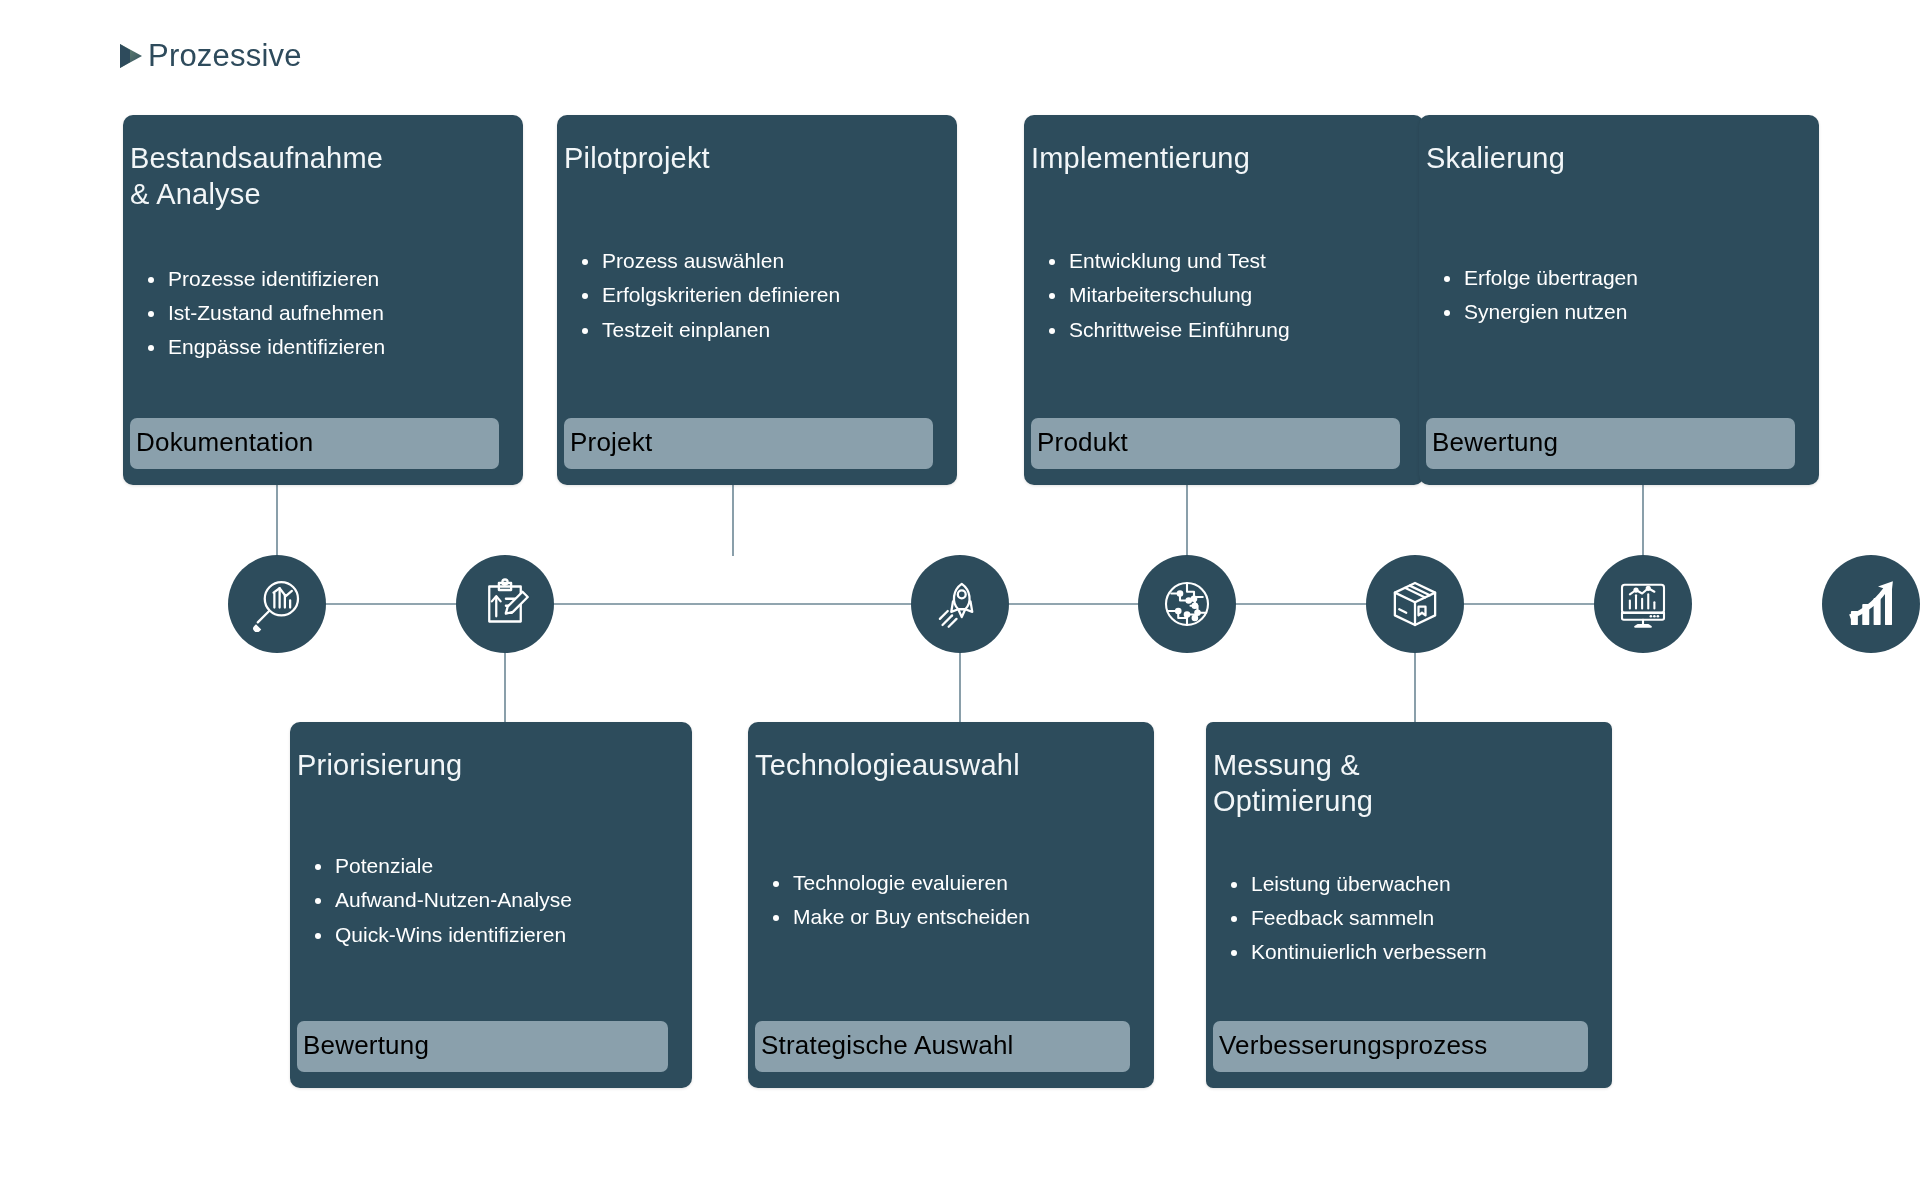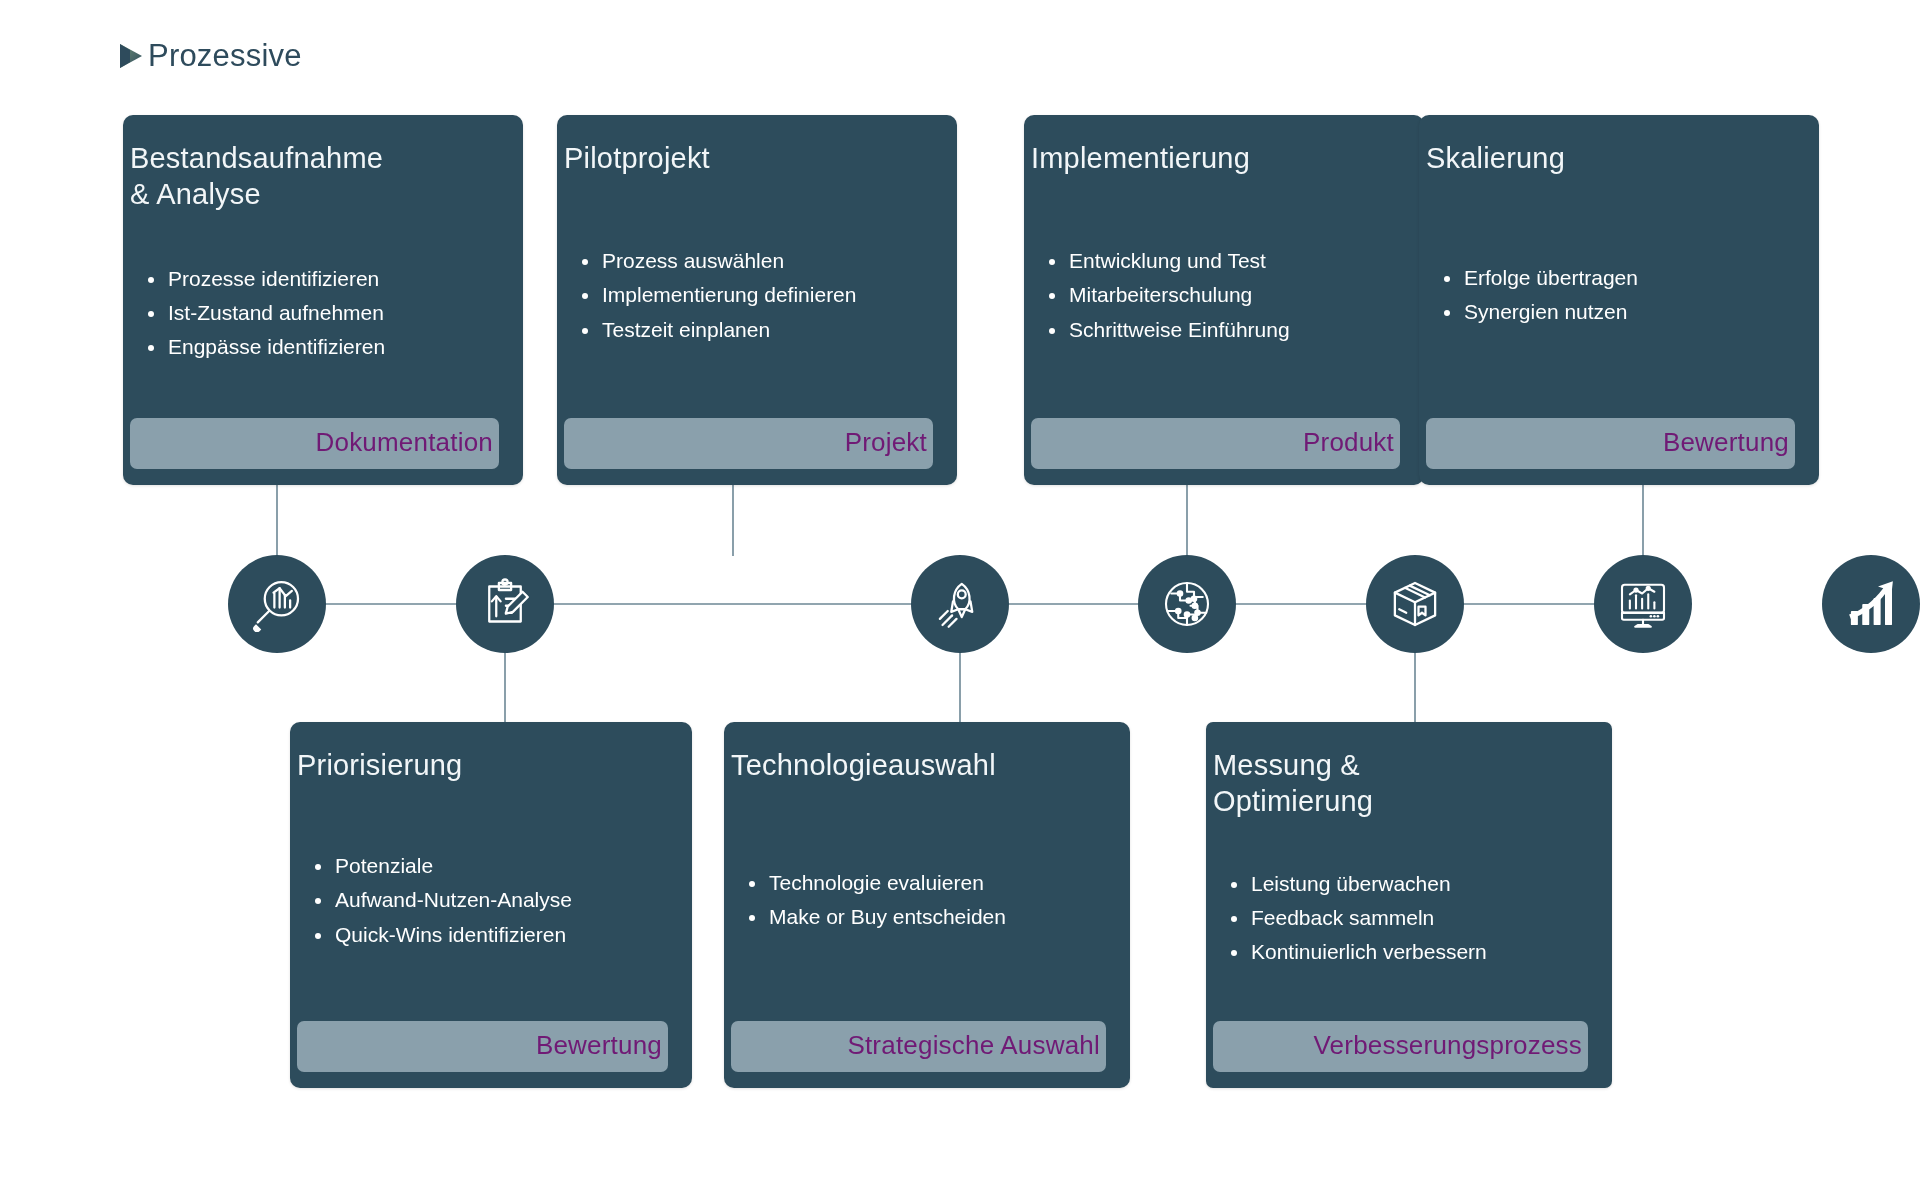--- a/index.html
+++ b/index.html
@@ -45,23 +45,23 @@
     font-size:21px;line-height:1.45;color:#ffffff;
     padding-left:27px;margin:0 0 4px 11px;
   }
   .card .bullets li:before{
     content:"";position:absolute;left:7px;top:13px;
     width:6px;height:6px;border-radius:50%;background:#ffffff;
   }
   .card .footer{
     background:#8aa0ac;
     border-radius:7px;
-    color:#701a75;
+    color:#000000;
     font-size:26px;
-    text-align:right;
+    text-align:left;
     padding:9px 6px 11px 6px;
     margin:0 0 16px 0;
     white-space:nowrap;
     letter-spacing:.2px;
   }
   
   .node{
     position:absolute;
     width:98px;height:98px;border-radius:50%;
     background:#2d4c5c;
@@ -112,21 +112,21 @@
       <li>Ist-Zustand aufnehmen</li>
       <li>Engpässe identifizieren</li>
     </ul>
     <div class="footer">Dokumentation</div>
   </div>
 
   <div class="card" style="left:557px;top:115px;width:400px;height:370px;">
     <div class="title">Pilotprojekt</div>
     <ul class="bullets">
       <li>Prozess auswählen</li>
-      <li>Implementierung definieren</li>
+      <li>Erfolgskriterien definieren</li>
       <li>Testzeit einplanen</li>
     </ul>
     <div class="footer">Projekt</div>
   </div>
 
   <div class="card" style="left:988px;top:115px;width:400px;height:370px;margin-left:36px;">
     <div class="title">Implementierung</div>
     <ul class="bullets">
       <li>Entwicklung und Test</li>
       <li>Mitarbeiterschulung</li>
@@ -147,21 +147,21 @@
   <div class="card" style="left:290px;top:722px;width:402px;height:366px;">
     <div class="title">Priorisierung</div>
     <ul class="bullets">
       <li>Potenziale</li>
       <li>Aufwand-Nutzen-Analyse</li>
       <li>Quick-Wins identifizieren</li>
     </ul>
     <div class="footer">Bewertung</div>
   </div>
 
-  <div class="card" style="left:724px;top:722px;width:406px;height:366px;">
+  <div class="card" style="left:748px;top:722px;width:406px;height:366px;">
     <div class="title">Technologieauswahl</div>
     <ul class="bullets">
       <li>Technologie evaluieren</li>
       <li>Make or Buy entscheiden</li>
     </ul>
     <div class="footer">Strategische Auswahl</div>
   </div>
 
   <div class="card" style="left:1206px;top:722px;width:406px;height:366px;border-radius:7px;">
     <div class="title">Messung &amp;

